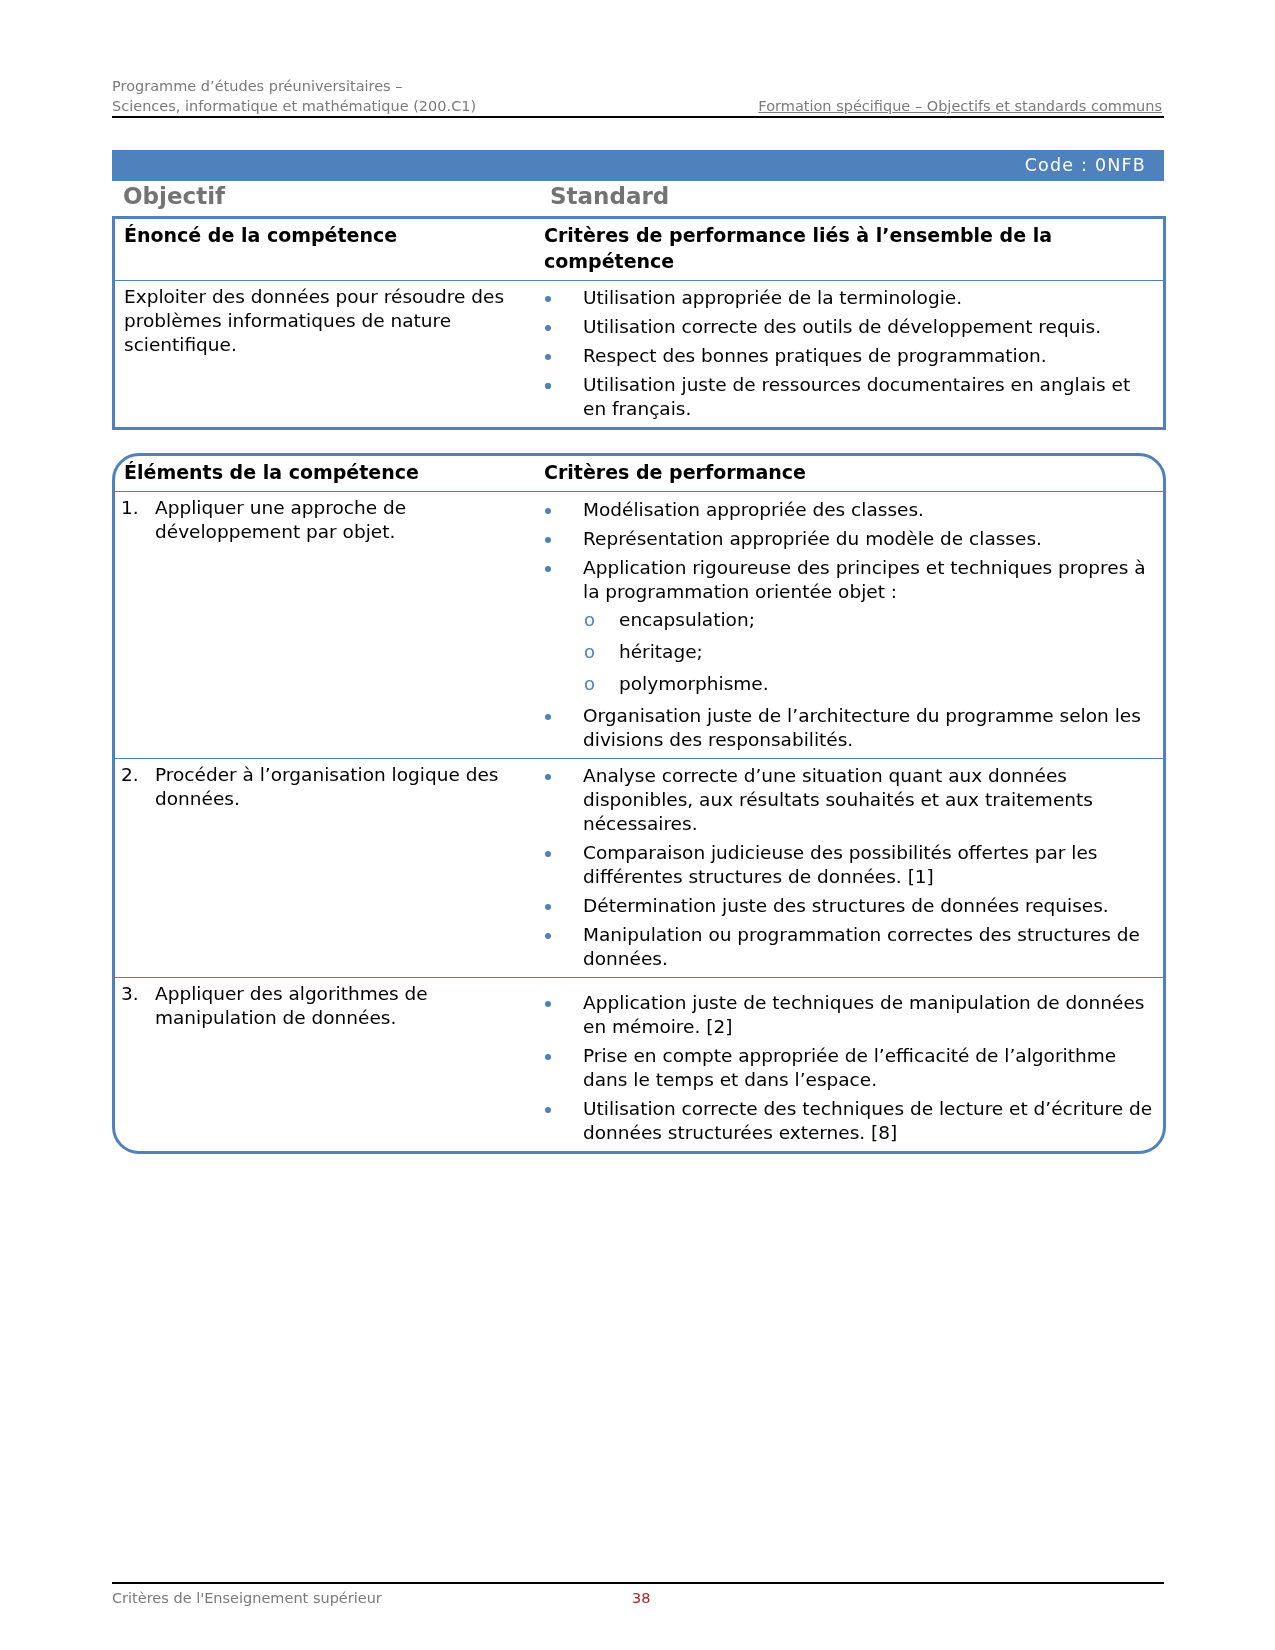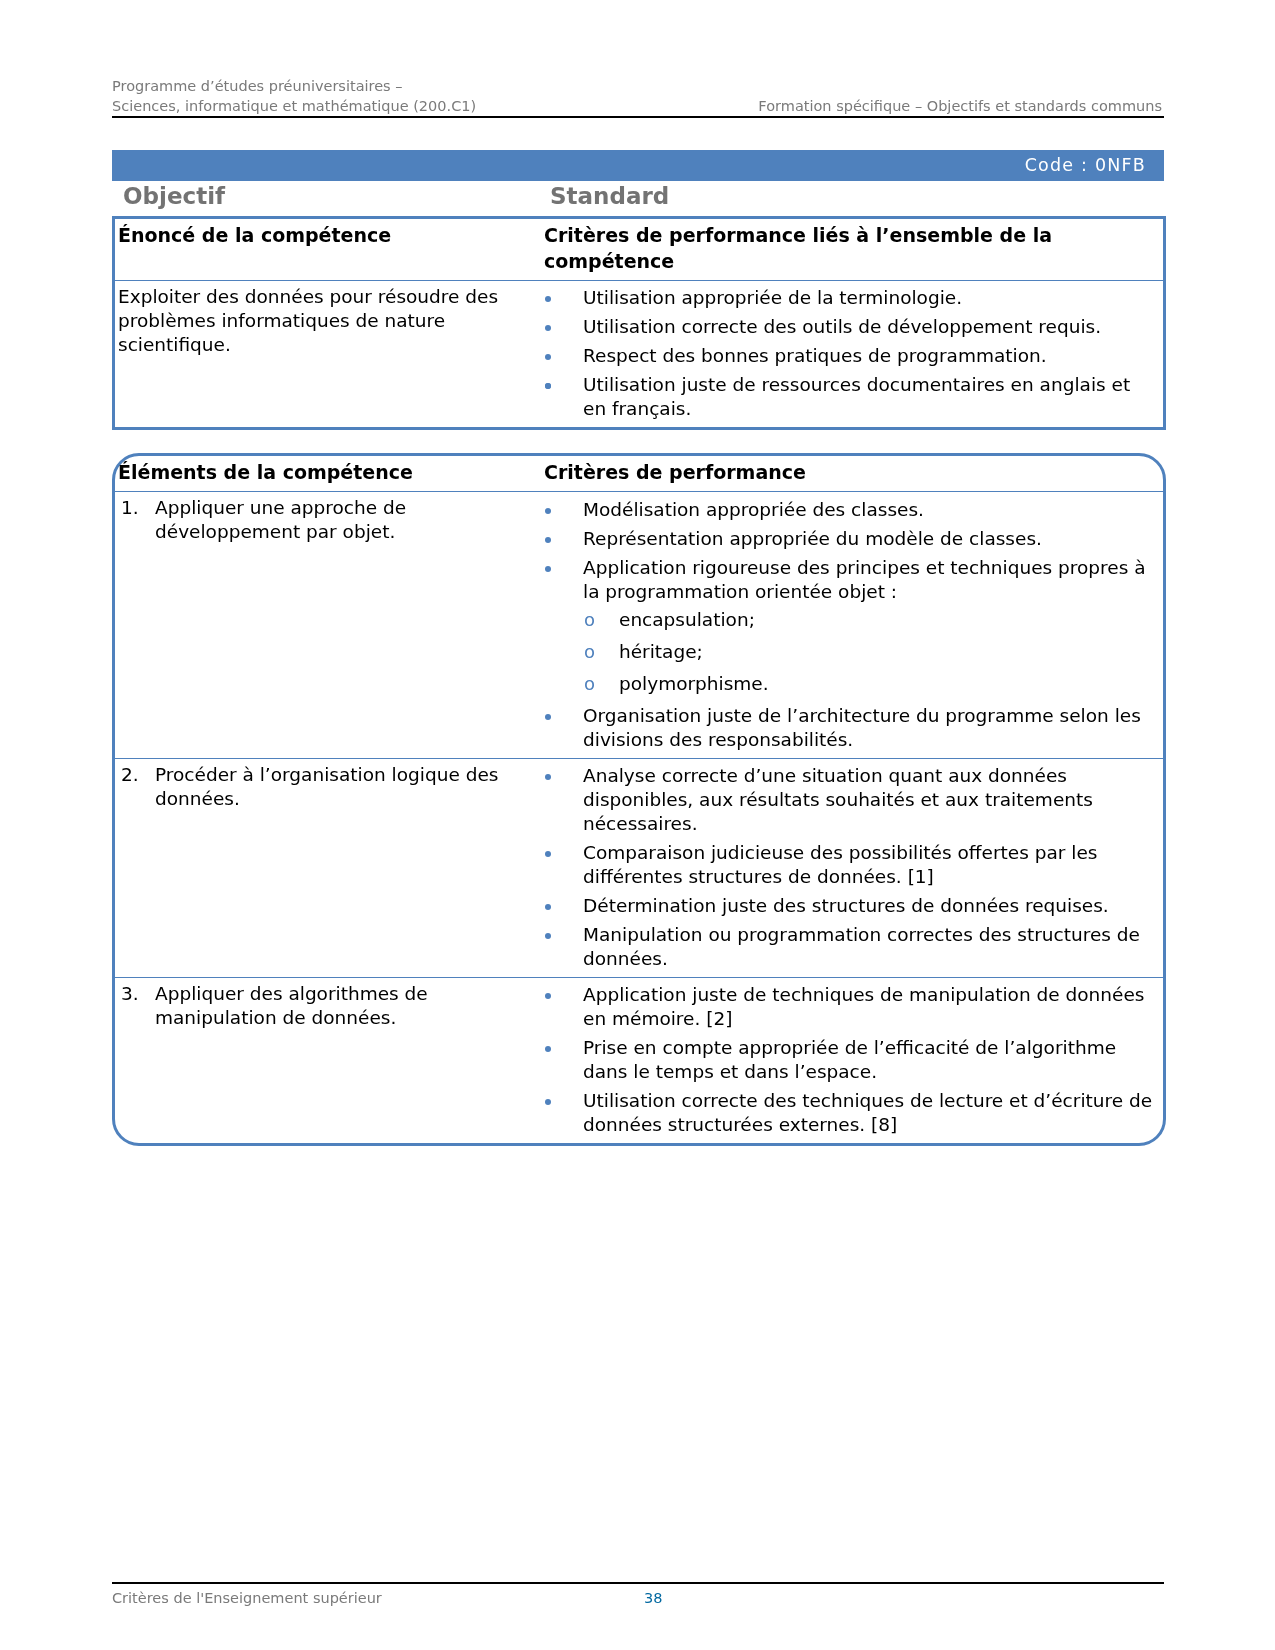--- a/index.html
+++ b/index.html
@@ -1,55 +1,55 @@
 <!DOCTYPE html>
 <html><head>
 <meta charset="utf-8">
 <style>
   html, body { margin: 0; padding: 0; background: #ffffff; }
   body { width: 1275px; height: 1650px; position: relative; font-family: "DejaVu Sans", sans-serif; color: #000; }
 
   .page-header { position: absolute; left: 112px; top: 72px; width: 1052px; height: 44px; border-bottom: 2px solid #000; }
   .hdr-left { position: absolute; left: 0; top: 4px; font-size: 14.5px; line-height: 20px; color: #7a7a7a; }
-  .hdr-right { position: absolute; right: 2px; top: 24px; font-size: 14.5px; line-height: 20px; color: #7a7a7a; }
+  .hdr-right { position: absolute; right: 2px; top: 24px; font-size: 14.5px; line-height: 20px; color: #7a7a7a; text-decoration: underline; }
 
   .code-bar { position: absolute; left: 112px; top: 150px; width: 1052px; height: 31px; background: #4f81bd; }
   .code-text { position: absolute; right: 18px; top: 5px; font-size: 17.5px; color: #ffffff; letter-spacing: 1.2px; }
 
   .col-title { position: absolute; top: 183px; font-size: 23px; font-weight: bold; color: #737373; }
   .col-title.objectif { left: 123px; }
   .col-title.standard { left: 550px; }
 
   .tbl { position: absolute; left: 112px; width: 1048px; border: 3px solid #4f81bd; box-sizing: content-box; }
   .tbl1 { top: 216px; }
   .tbl2 { top: 453px; border-radius: 27px; }
 
   .row { display: flex; border-bottom: 1.5px solid #4f81bd; }
   .row:last-child { border-bottom: none; }
-  .cell-l { width: 427px; padding: 3px 0 6px 3px; box-sizing: border-box; }
+  .cell-l { width: 427px; padding: 3px 0 6px 9px; box-sizing: border-box; }
   .cell-r { flex: 1; padding: 3px 8px 6px 2px; box-sizing: border-box; }
 
   .th { font-size: 19px; font-weight: bold; line-height: 26px; }
   .txt { font-size: 18.5px; line-height: 24px; }
 
   ul.bullets { list-style: none; margin: 0; padding: 0; }
   ul.bullets > li { position: relative; padding-left: 39px; font-size: 18.5px; line-height: 24px; margin-bottom: 5px; }
   ul.bullets > li:last-child { margin-bottom: 0; }
   .bullet { position: absolute; left: 1px; top: 10px; width: 6px; height: 6px; border-radius: 50%; background: #4f81bd; }
 
   ul.sub { list-style: none; margin: 4px 0 6px 0; padding: 0; }
   ul.sub > li { position: relative; padding-left: 36px; font-size: 18.5px; line-height: 24px; margin-bottom: 8px; }
   .sub-bullet { position: absolute; left: 1px; top: 0; color: #4f81bd; font-size: 18px; }
 
   .numbered { position: relative; padding-left: 34px; font-size: 18.5px; line-height: 24px; }
   .num { position: absolute; left: 0; top: 0; }
 
   .page-footer { position: absolute; left: 112px; top: 1582px; width: 1052px; border-top: 2px solid #000; }
   .ftr-left { position: absolute; left: 0; top: 6px; font-size: 14.5px; color: #7a7a7a; }
-  .ftr-page { position: absolute; left: 532px; top: 6px; font-size: 14.5px; color: #0369a1; text-align: right; }
+  .ftr-page { position: absolute; left: 520px; top: 6px; font-size: 14.5px; color: #b91c1c; text-align: right; }
 </style>
 </head>
 <body>
 
 <div class="page-header">
   <div class="hdr-left">
     <div>Programme d’études préuniversitaires –</div>
     <div>Sciences, informatique et mathématique (200.C1)</div>
   </div>
   <div class="hdr-right">Formation spécifique – Objectifs et standards communs</div>
@@ -127,21 +127,21 @@
     </div>
   </div>
 
   <div class="row">
     <div class="cell-l" style="padding-left:6px; padding-top:4px;">
       <div class="numbered">
         <span class="num">3.</span>
         <span>Appliquer des algorithmes de manipulation de données.</span>
       </div>
     </div>
-    <div class="cell-r" style="padding-top:5px;">
+    <div class="cell-r" style="padding-top:5px;margin-top:8px;">
       <ul class="bullets">
         <li><span class="bullet"></span><span>Application juste de techniques de manipulation de données en mémoire. [2]</span></li>
         <li><span class="bullet"></span><span>Prise en compte appropriée de l’efficacité de l’algorithme dans le temps et dans l’espace.</span></li>
         <li><span class="bullet"></span><span>Utilisation correcte des techniques de lecture et d’écriture de données structurées externes. [8]</span></li>
       </ul>
     </div>
   </div>
 </div>
 
 <div class="page-footer">

